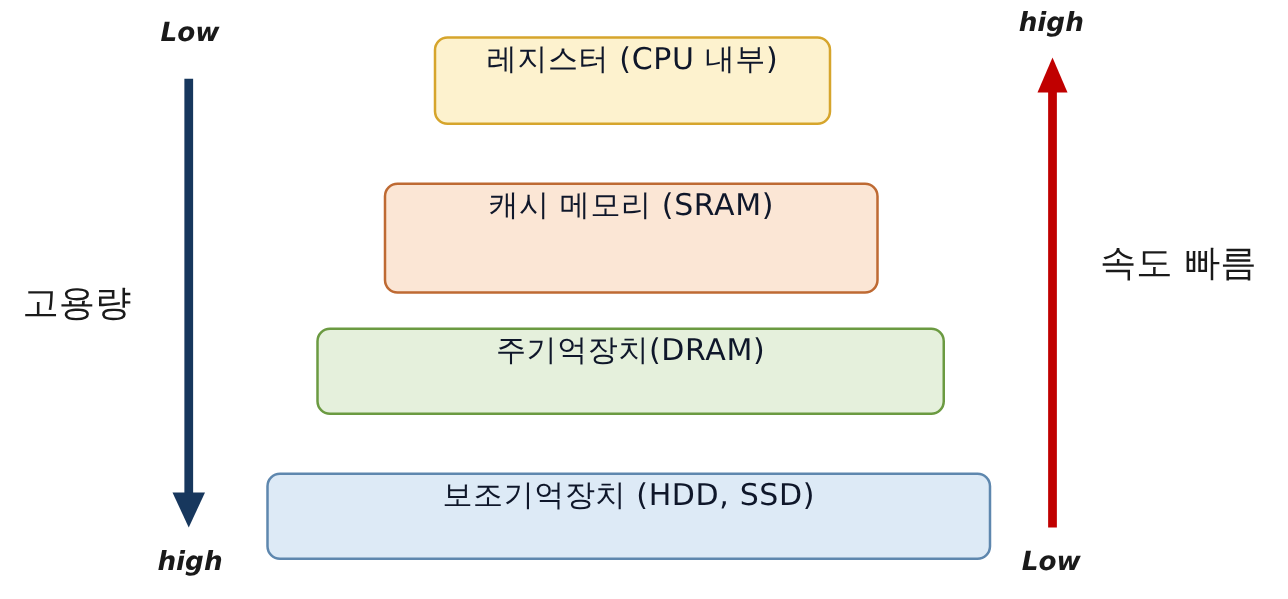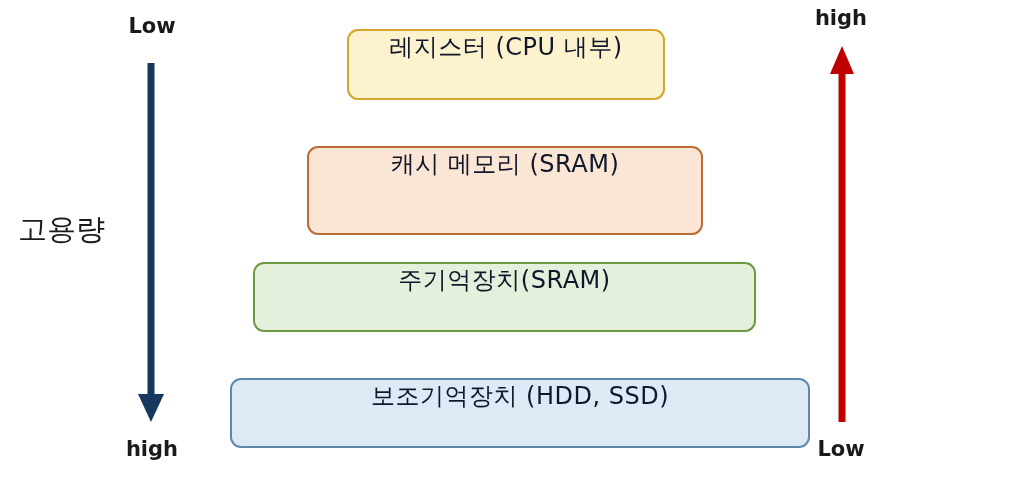--- a/index.html
+++ b/index.html
@@ -28,45 +28,46 @@
     color: #0f172a;
     letter-spacing: 0.5px;
   }
   .level-0 { left: 347px; top: 29px;  width: 318px; height: 71px;
              background: var(--lv0-fill); border-color: var(--lv0-border); }
   .level-1 { left: 307px; top: 146px; width: 396px; height: 89px;
              background: var(--lv1-fill); border-color: var(--lv1-border); }
   .level-2 { left: 253px; top: 262px; width: 503px; height: 70px;
              background: var(--lv2-fill); border-color: var(--lv2-border); }
   .level-3 { left: 213px; top: 378px; width: 580px; height: 70px;
-             background: var(--lv3-fill); border-color: var(--lv3-border); margin-left: 17px; }
+             background: var(--lv3-fill); border-color: var(--lv3-border); }
 
   
   .axis-label {
     position: absolute;
     font-weight: bold;
     font-size: 21px;
     color: #1a1a1a;
     width: 70px;
     text-align: center;
+    font-style: italic;
   }
   .left-top     { left: 117px; top: 14px;  }
   .left-bottom  { left: 117px; top: 437px; }
   .right-top    { left: 806px; top: 6px;   }
   .right-bottom { left: 806px; top: 437px; }
 
   
   .side-note {
     position: absolute;
     font-size: 29px;
     color: #1a1a1a;
     line-height: 37px;
     white-space: nowrap;
   }
-  .capacity-note { left: 18px;  top: 211px; }
+  .capacity-note { left: 18px;  top: 224px; }
   .speed-note    { left: 880px; top: 192px; }
 
   
   .arrow-svg { position: absolute; display: block; }
   .capacity-arrow { left: 136px; top: 56px; }
   .speed-arrow    { left: 827px; top: 40px; }
   .arrow-line-left  { stroke: var(--left-arrow);  stroke-width: 7; }
   .arrow-head-left  { fill:   var(--left-arrow); }
   .arrow-line-right { stroke: var(--right-arrow); stroke-width: 7; }
   .arrow-head-right { fill:   var(--right-arrow); }
@@ -90,31 +91,32 @@
   <div class="axis-label right-top">high</div>
 
   <svg class="arrow-svg speed-arrow" width="30" height="385" viewBox="0 0 30 385">
     <line class="arrow-line-right" x1="15" y1="32" x2="15" y2="382"></line>
     <polygon class="arrow-head-right" points="15,6 3,34 27,34"></polygon>
   </svg>
 
   <div class="axis-label right-bottom">Low</div>
 
   <div class="side-note speed-note">
+    <div>속도 빠름</div>
   </div>
 
   <div class="level level-0">
     <span>레지스터 (CPU 내부)</span>
   </div>
 
   <div class="level level-1">
     <span>캐시 메모리 (SRAM)</span>
   </div>
 
   <div class="level level-2">
-    <span>주기억장치(SRAM)</span>
+    <span>주기억장치(DRAM)</span>
   </div>
 
   <div class="level level-3">
     <span>보조기억장치 (HDD, SSD)</span>
   </div>
 
 </div>
 
 </body></html>

